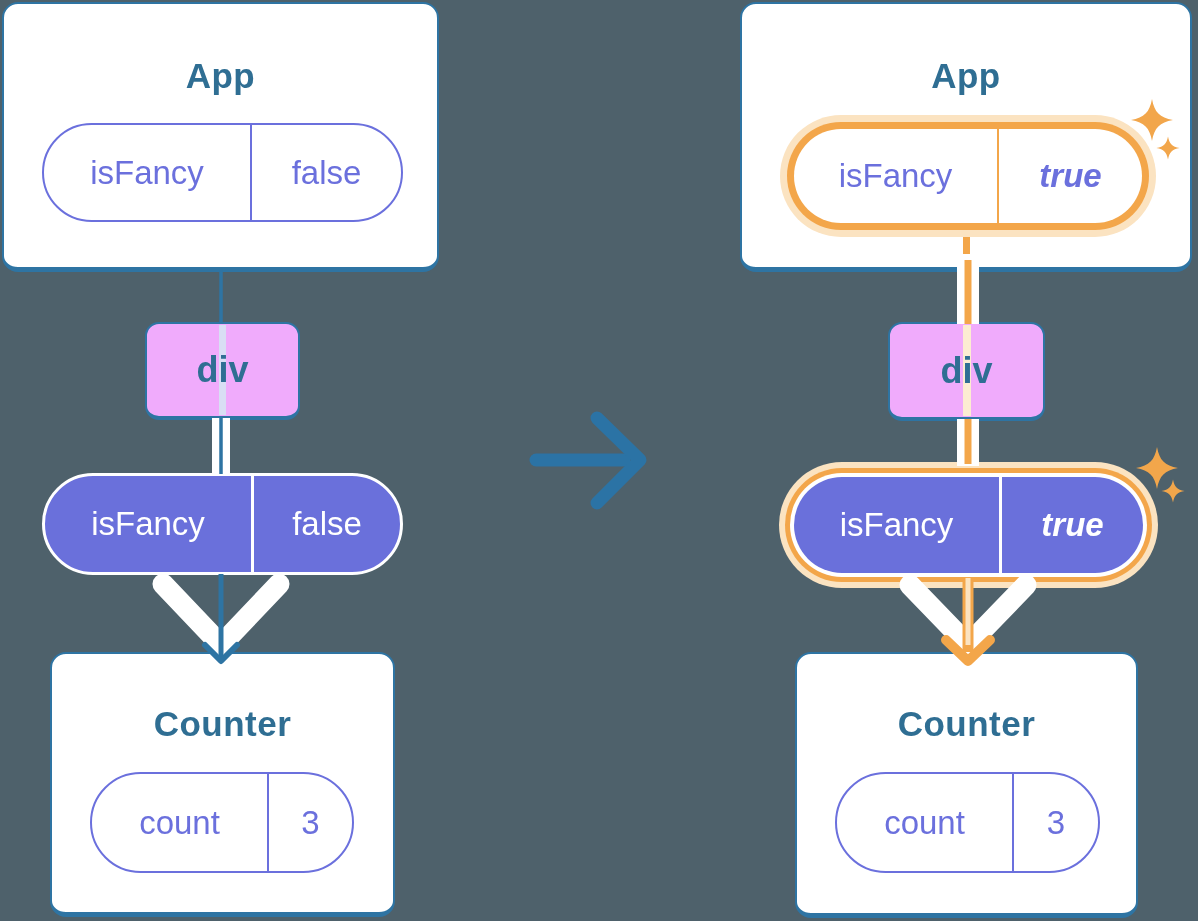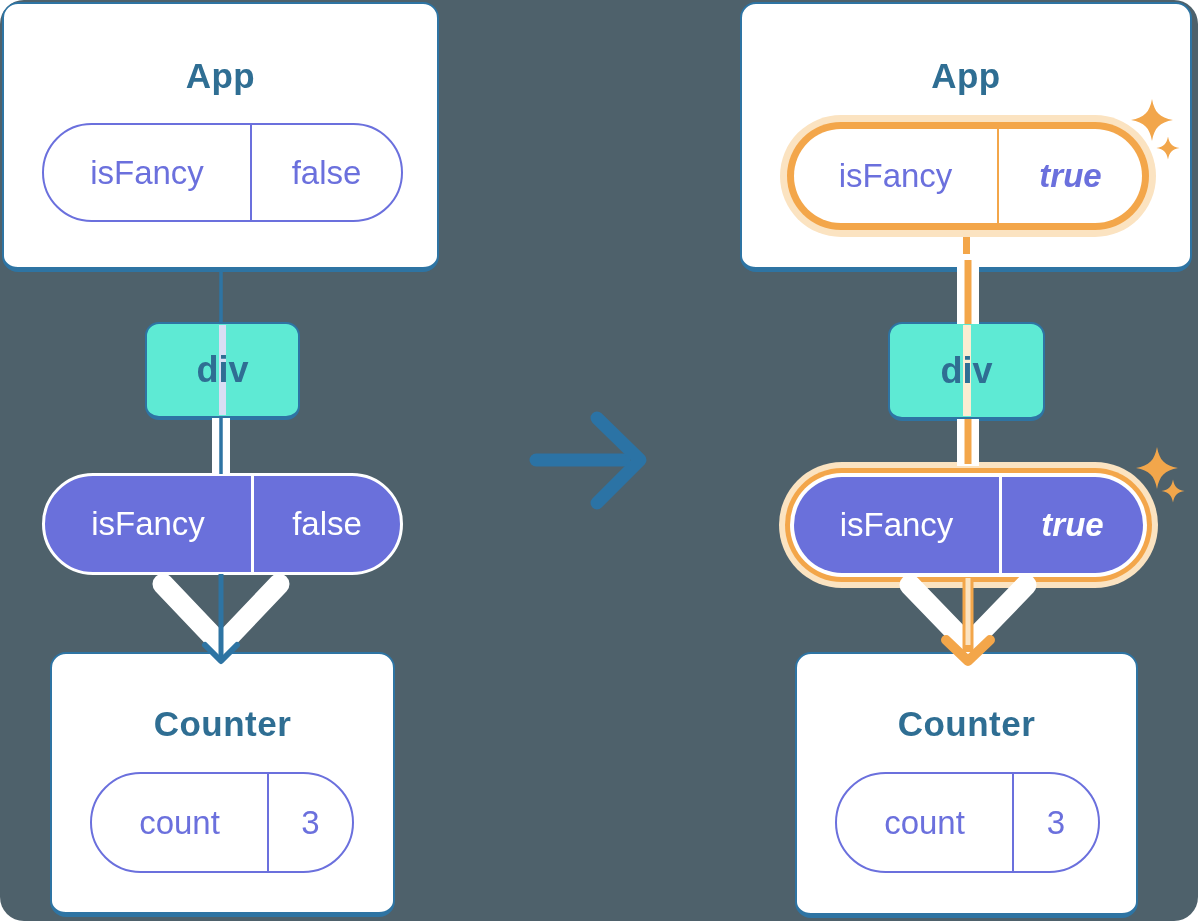--- a/index.html
+++ b/index.html
@@ -1,20 +1,20 @@
 <!DOCTYPE html>
 <html><head>
 <meta charset="utf-8">
 <style>
   * { margin:0; padding:0; box-sizing:border-box; }
   html,body { width:1198px; height:921px; }
   body { font-family:"Liberation Sans", sans-serif; }
   .stage {
     position:relative; width:1198px; height:921px;
-    background:#4E616B; overflow:hidden;border-radius:24px;
+    background:#4E616B; overflow:hidden;
   }
   
   .card {
     position:absolute; background:#fff;
     border:2px solid #2E74A3; border-bottom-width:5px;
     border-radius:16px; z-index:1;
   }
   .card-title {
     position:absolute; left:0; right:0; text-align:center;
     color:#2F6E93; font-size:35px; font-weight:600; line-height:40px;
@@ -45,21 +45,21 @@
   .glow.state .ring { padding:5px; }
   .whitepad { background:#fff; border-radius:54px; padding:4px; width:100%; height:100%; }
   .fancy-pill { position:relative; display:flex; width:100%; height:100%; border-radius:50px; font-size:33px; }
   .fancy-pill .cell { display:flex; align-items:center; justify-content:center; }
   .fancy-app-pill { color:#6B70DD; }
   .fancy-app-pill .cell-value { border-left:2.5px solid #F3A64A; }
   .fancy-state-pill { background:#6A70DB; color:#fff; overflow:hidden; }
   .fancy-state-pill .cell-value { border-left:3px solid #fff; }
   
   .div-box {
-    position:absolute; background:#5eead4;
+    position:absolute; background:#f0abfc;
     border:2px solid #2E74A3; border-bottom-width:4px;
     border-radius:14px; z-index:1;
     display:flex; align-items:center; justify-content:center;
     color:#2F6E93; font-size:36px; font-weight:600;
   }
   .thread {
     position:absolute; top:1px; bottom:1px; left:50%; z-index:0;
   }
   .thread.lavender { width:7px; margin-left:-3.5px; background:#D9DEF4; }
   .thread.peach    { width:8px; margin-left:-4px;   background:#FCEDD2; }

